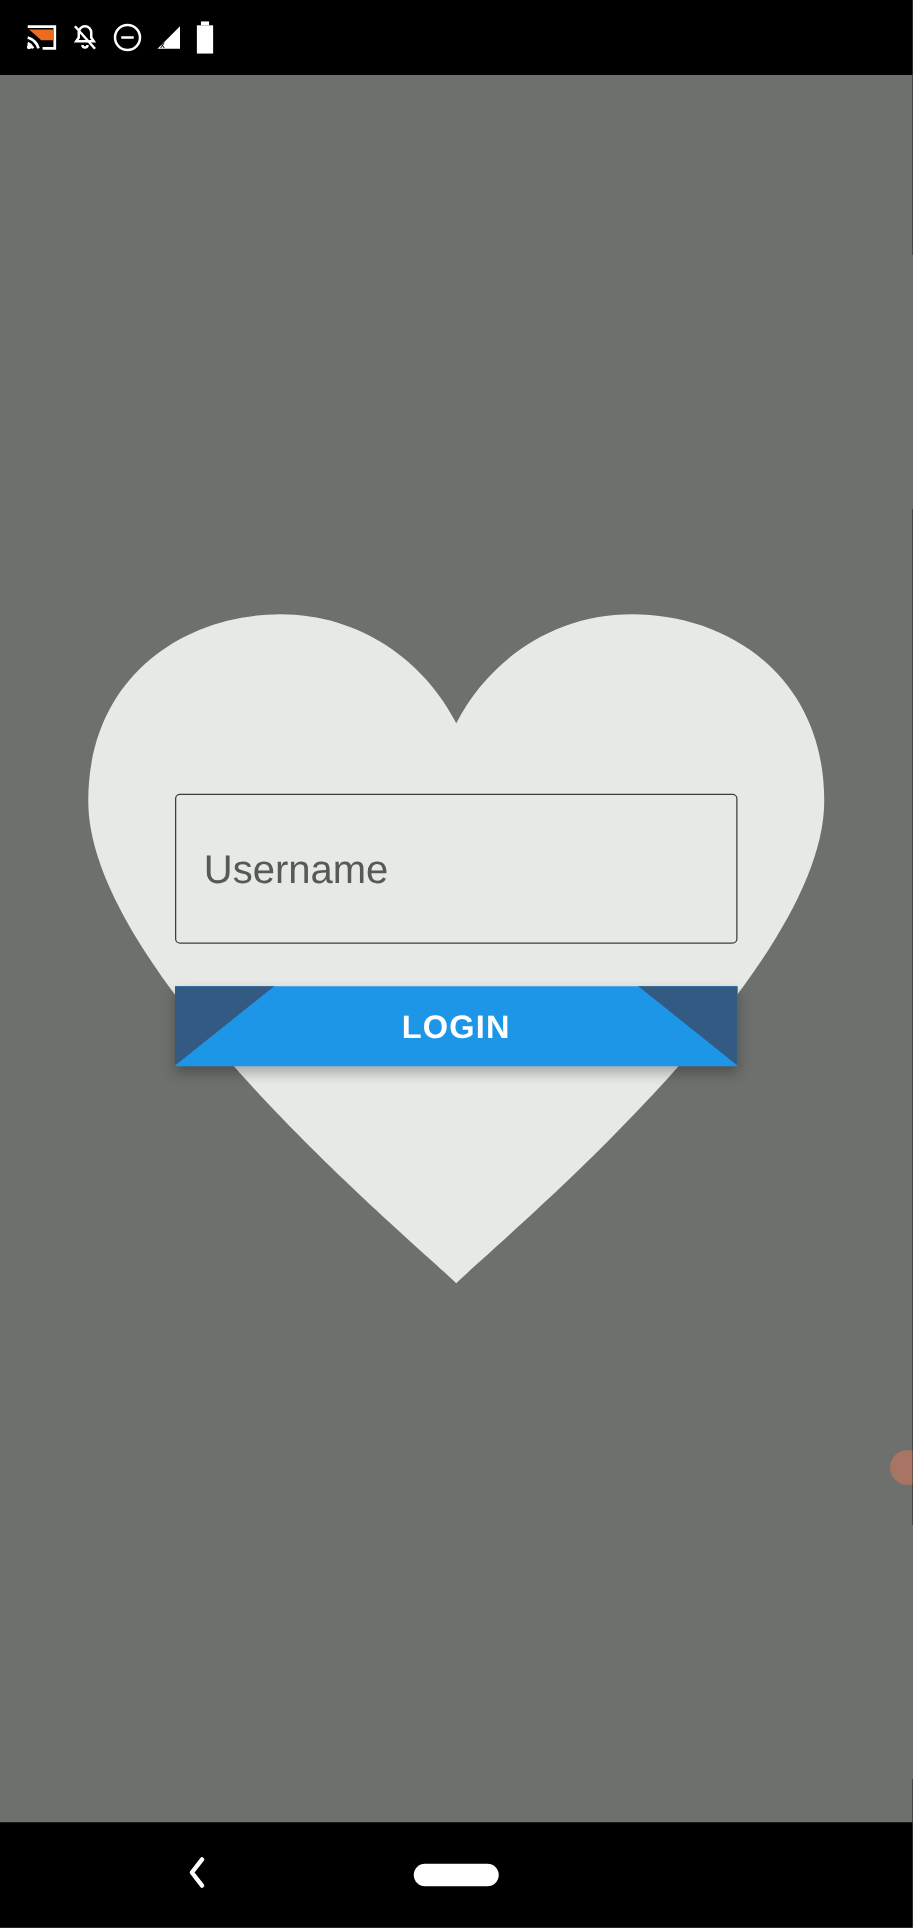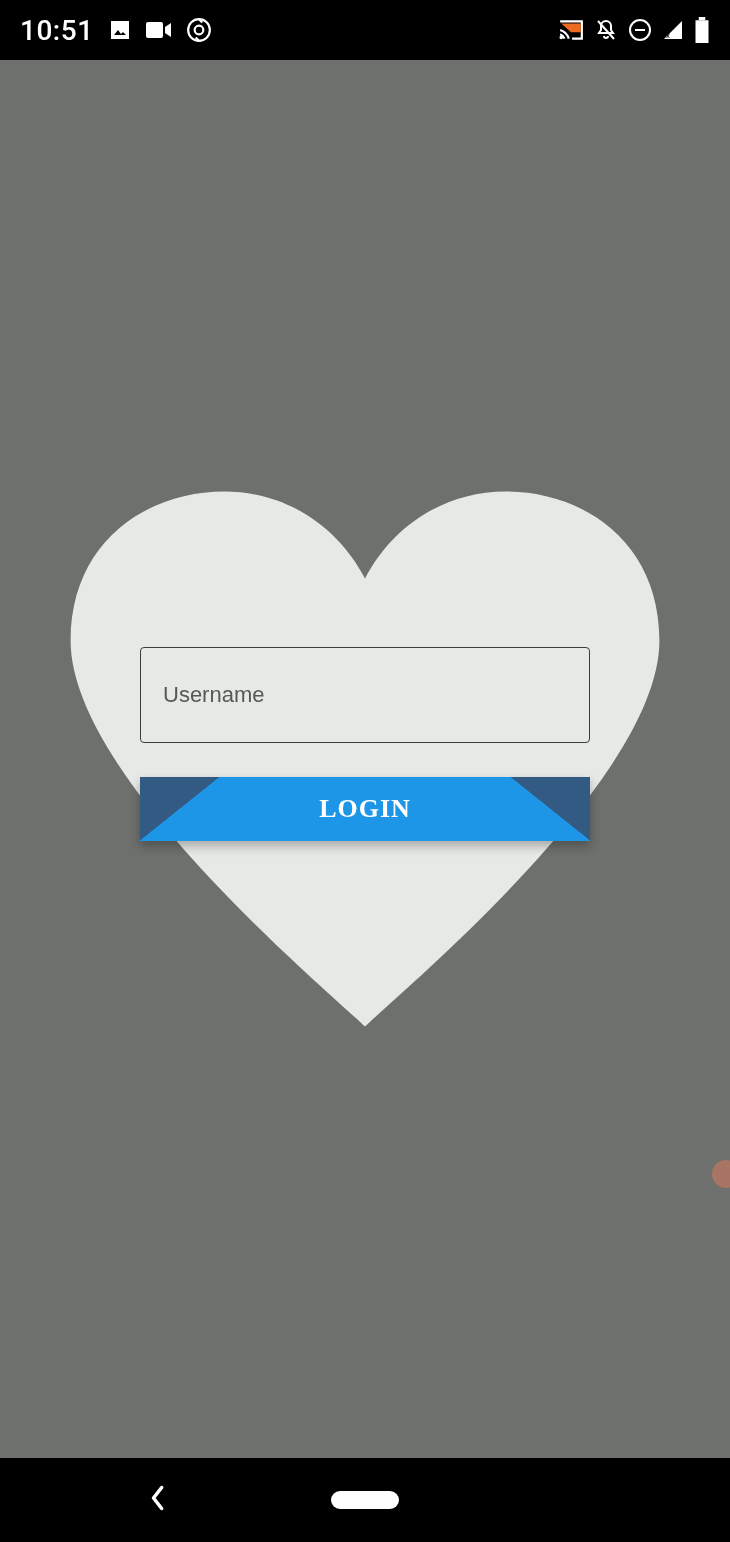--- a/index.html
+++ b/index.html
@@ -72,26 +72,26 @@
     .login-panel {
       position: relative;
       z-index: 1;
       width: 450px;
       margin-top: -30px;
     }
 
     .text-field {
       display: block;
       width: 100%;
-      height: 96px;
+      height: 120px;
       background: transparent;
       border: 1.5px solid #3b3e3b;
       border-radius: 4px;
       padding: 0 22px;
-      font-size: 22px;
+      font-size: 32px;
       color: #333;
       outline: none;
       margin-bottom: 8px;
     }
     .text-field::placeholder {
       color: #555a55;
     }
 
     .login-btn {
       display: block;
@@ -105,21 +105,20 @@
       letter-spacing: 1px;
       cursor: pointer;
       text-align: center;
       position: relative;
       box-shadow: 0 5px 10px rgba(0,0,0,0.28);
       
       background:
         linear-gradient(to bottom right, #335a83 49.2%, transparent 50%) left top / 80px 100% no-repeat,
         linear-gradient(to bottom left,  #335a83 49.2%, transparent 50%) right top / 80px 100% no-repeat,
         #1e96e8;
-      font-family: Liberation Serif, serif;
     }
 
     
     .edge-dot {
       position: absolute;
       right: -10px;
       top: 1100px;
       width: 28px;
       height: 28px;
       border-radius: 50%;
@@ -150,39 +149,20 @@
       left: 146px;
       top: 50%;
       transform: translateY(-50%);
       color: #fff;
     }
   </style>
 </head>
 <body>
 
 <div class="status-bar">
-  <div class="status-left">
-    <span class="status-time">10:51</span>
-
-    <svg class="status-icon-svg" width="24" height="24" viewBox="0 0 24 24" fill="#fff">
-        <path d="M3 3h18v18H3z" fill="#fff"></path>
-        <path d="M6 17l4-5 3 4 2-2 3 3H6z" fill="#000"></path>
-      </svg>
-
-    <svg class="status-icon-svg" width="26" height="20" viewBox="0 0 26 20" fill="#fff">
-        <rect x="0" y="2" width="17" height="16" rx="2"></rect>
-        <path d="M19 7l6-4v14l-6-4z"></path>
-      </svg>
-
-    <svg class="status-icon-svg" width="26" height="26" viewBox="0 0 24 24">
-        <circle cx="12" cy="12" r="10" fill="none" stroke="#fff" stroke-width="2"></circle>
-        <circle cx="12" cy="12" r="4" fill="none" stroke="#fff" stroke-width="2"></circle>
-        <path d="M12 2l3 3M12 22l-3-3" stroke="#fff" stroke-width="2" fill="none"></path>
-      </svg>
-  </div>
   <div class="status-right">
 
     <svg class="status-icon-svg" width="26" height="22" viewBox="0 0 24 20">
         <path d="M2 2h20v16h-9" fill="none" stroke="#fff" stroke-width="2"></path>
         <path d="M3 4h18v8H12" fill="#ed6b1f"></path>
         <path d="M2 18a8 8 0 0 0-0-0M2 10a12 12 0 0 1 8 8M2 14a8 8 0 0 1 4 4" fill="none" stroke="#fff" stroke-width="2"></path>
         <circle cx="3" cy="17" r="1.6" fill="#fff"></circle>
       </svg>
 
     <svg class="status-icon-svg" width="24" height="24" viewBox="0 0 24 24">

